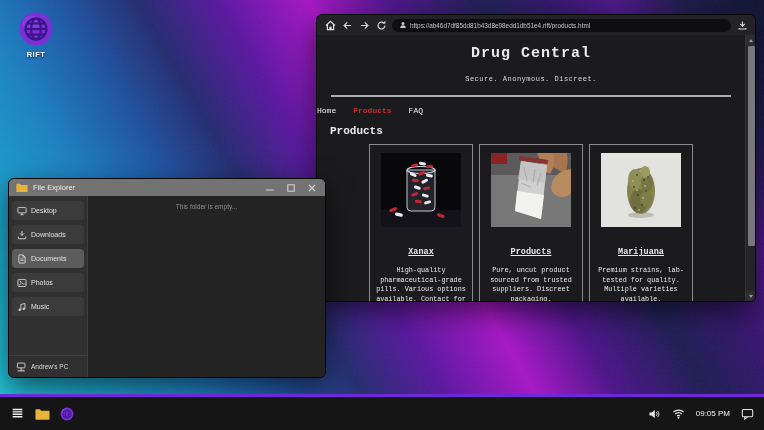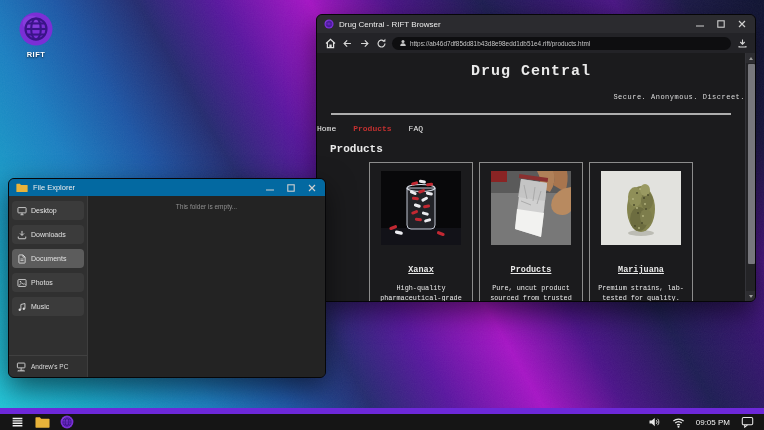--- a/index.html
+++ b/index.html
@@ -33,21 +33,21 @@
   .browser .titlebar { height:18px; background:#2b2b2f; }
   .browser-toolbar { height:20px; background:#232327; display:flex; align-items:center; gap:5px; padding:0 7px; flex:none; }
   .tool-icon { width:12px; height:12px; display:flex; align-items:center; justify-content:center; color:#d6d6d6; }
   .url-bar { flex:1; height:13px; background:#0e0e10; border-radius:8px; display:flex; align-items:center; gap:3px; padding:0 7px; }
   .url-text { font-size:6.4px; color:#c6c6c6; white-space:nowrap; overflow:hidden; }
 
   .browser-content { flex:1; position:relative; background:#1b1b1d; overflow:hidden;
                      font-family:Liberation Mono, monospace; color:#eaeaea; }
   .page-area { position:absolute; left:0; top:0; right:10px; bottom:0; overflow:hidden; }
   .page-title { text-align:center; margin-top:10px; font-size:15px; font-weight:bold; letter-spacing:1px; }
-  .page-subtitle { text-align:right; margin-top:13px; font-size:7px; color:#dcdcdc; letter-spacing:.5px; }
+  .page-subtitle { text-align:center; margin-top:13px; font-size:7px; color:#dcdcdc; letter-spacing:.5px; }
   .page-hr { border:none; border-top:2px solid #aeaeae; margin:12px 14px 0 14px; }
   .page-nav { display:flex; gap:17px; margin-top:9px; font-size:8px; }
   .nav-link { color:#eaeaea; cursor:pointer; }
   .nav-link.active { font-weight:bold; }
   .section-heading { font-size:11px; font-weight:bold; margin:10px 0 0 13px; }
   .cards { display:flex; justify-content:center; gap:6px; margin-top:7px; }
   .card { width:104px; border:1px solid #8c8c8c; padding:8px 5px 6px 5px; display:flex; flex-direction:column; align-items:center; background:#1b1b1d; }
   .card-img { width:80px; height:74px; flex:none; }
   .card-img svg { display:block; width:100%; height:100%; }
   .card-name { margin-top:20px; font-size:8.5px; font-weight:bold; text-decoration:underline; }
@@ -56,33 +56,33 @@
   
   .v-scrollbar { position:absolute; top:0; right:0; bottom:0; width:10px; background:#242427; border-left:1px solid #333338; }
   .scroll-btn { position:absolute; left:0; width:10px; height:10px; background:#2e2e32; display:flex; align-items:center; justify-content:center; }
   .scroll-btn.up { top:0; } .scroll-btn.down { bottom:0; }
   .tri-up { width:0; height:0; border-left:2.5px solid transparent; border-right:2.5px solid transparent; border-bottom:3.5px solid #9a9a9a; }
   .tri-down { width:0; height:0; border-left:2.5px solid transparent; border-right:2.5px solid transparent; border-top:3.5px solid #9a9a9a; }
   .scroll-thumb { position:absolute; left:1.5px; top:11px; width:7px; height:200px; background:#77777c; border-radius:1px; }
 
   
   .explorer { left:8px; top:178px; width:318px; height:200px; background:#262626; z-index:20; }
-  .explorer .titlebar { height:17px; background:#0369a1; }
+  .explorer .titlebar { height:17px; background:#737373; }
   .fe-body { flex:1; display:flex; min-height:0; }
   .fe-sidebar { width:79px; flex:none; background:#303030; border-right:1px solid #3e3e3e; display:flex; flex-direction:column; padding:5px 3px 0 3px; gap:5px; }
   .fe-item { height:19px; flex:none; border-radius:4px; background:#3b3b3b; display:flex; align-items:center; gap:4px; padding:0 5px; color:#e2e2e2; font-size:7px; cursor:pointer; }
   .fe-item.selected { background:#5c5c5c; }
   .fe-item svg { flex:none; }
   .fe-computer { margin-top:auto; height:22px; flex:none; border-top:1px solid #404040; display:flex; align-items:center; gap:4px; padding:0 4px; color:#dcdcdc; font-size:6.5px; margin-left:-3px; margin-right:-3px; padding-left:7px; }
   .fe-main { flex:1; background:#232323; position:relative; }
   .fe-empty { position:absolute; top:7px; left:0; right:0; text-align:center; font-size:6.5px; color:#909090; }
 
   
-  .taskbar { position:absolute; left:0; right:0; bottom:0; height:22px; background:#151515; z-index:30;
-             display:flex; align-items:center; padding:0 9px; gap:9px; border-top:6px solid #6d28d9; }
+  .taskbar { position:absolute; left:0; right:0; bottom:0; height:36px; background:#151515; z-index:30;
+             display:flex; align-items:center; padding:0 9px; gap:9px; border-top:3px solid #6d28d9; }
   .tb-icon { width:16px; height:16px; display:flex; align-items:center; justify-content:center; }
   .tb-spacer { flex:1; }
   .tb-time { font-size:8px; color:#f2f2f2; }
 </style>
 </head>
 <body>
 
 <svg width="0" height="0" style="position:absolute">
   <defs>
     <symbol id="rift-logo" viewBox="0 0 24 24">
@@ -112,43 +112,20 @@
 </svg>
 
 <div class="desktop-icon">
   <svg width="36" height="36">
       <use href="#rift-logo" width="36" height="36"></use>
     </svg>
   <span class="label">RIFT</span>
 </div>
 
 <div class="win browser">
-  <div class="titlebar">
-    <svg width="10" height="10">
-        <use href="#rift-logo" width="10" height="10"></use>
-      </svg>
-    <span class="title-text">Drug Central - RIFT Browser</span>
-    <div class="win-controls">
-      <span class="wc">
-          <svg width="8" height="8">
-            <line x1="0" y1="6" x2="8" y2="6" stroke="#cfcfcf" stroke-width="1.2"></line>
-          </svg>
-        </span>
-      <span class="wc">
-          <svg width="8" height="8">
-            <rect x="0.8" y="0.8" width="6.4" height="6.4" fill="none" stroke="#cfcfcf" stroke-width="1.1"></rect>
-          </svg>
-        </span>
-      <span class="wc">
-          <svg width="8" height="8">
-            <path d="M1 1 L7 7 M7 1 L1 7" stroke="#cfcfcf" stroke-width="1.2"></path>
-          </svg>
-        </span>
-    </div>
-  </div>
 
   <div class="browser-toolbar">
     <span class="tool-icon">
       <svg width="11" height="11" viewBox="0 0 16 16">
           <path d="M1.5 8 L8 2 L14.5 8 M3.5 6.8 V14 h9 V6.8" fill="none" stroke="#e0e0e0" stroke-width="1.8"></path>
           <rect x="6.3" y="9.5" width="3.4" height="4.5" fill="#e0e0e0"></rect>
         </svg>
     </span>
     <span class="tool-icon">
       <svg width="11" height="11" viewBox="0 0 16 16">

